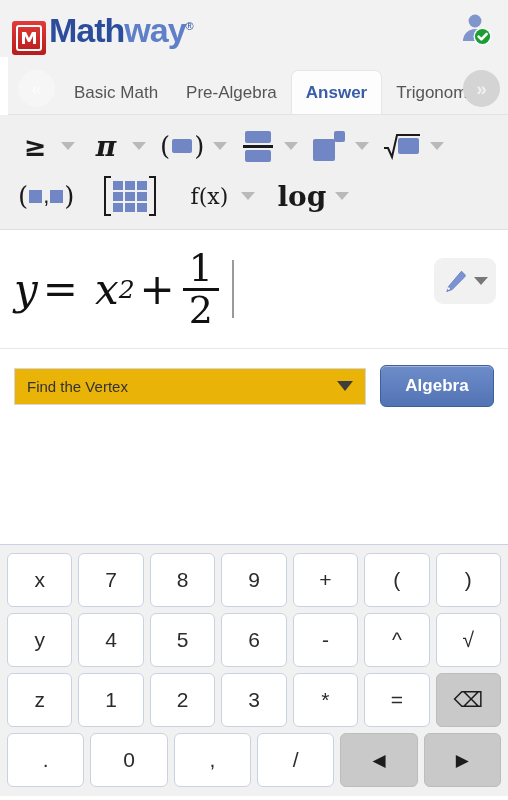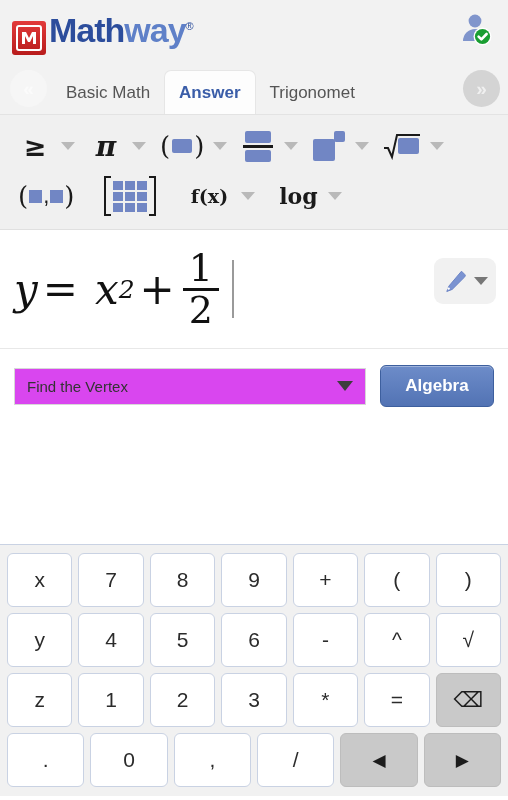--- a/index.html
+++ b/index.html
@@ -33,20 +33,21 @@
   .wm-b{color:#5f80c8;}
   .wm-tm{color:#2c4d9c;font-size:11px;vertical-align:super;font-weight:normal;}
   .avatar{position:relative;width:36px;height:36px;}
   .avatar svg{display:block;}
 
   
   .tabbar{
     position:relative;height:57px;background:#f2f2f2;
     display:flex;align-items:flex-start;
     border-bottom:1px solid #e3e3e3;
+    margin-left:8px;
   }
   .tabs-scroll{
     flex:1;display:flex;align-items:flex-end;height:100%;
     padding-left:52px;overflow:hidden;
   }
   .tab{
     font-size:17px;color:#555;
     padding:0 14px;height:42px;line-height:42px;
     white-space:nowrap;box-sizing:border-box;
   }
@@ -73,22 +74,22 @@
     min-width:34px;height:34px;color:#1a1a1a;
   }
   .caret{
     width:0;height:0;margin-left:9px;
     border-left:7px solid transparent;border-right:7px solid transparent;
     border-top:8px solid #b9b9b9;
   }
   .caret.dark{border-top-color:#777;}
   .sym-ge{font-size:27px;font-weight:bold;font-family:"DejaVu Sans",sans-serif;}
   .sym-pi{font-size:28px;font-style:italic;font-family:"DejaVu Serif",serif;font-weight:bold;}
-  .sym-fx{font-size:19px;font-weight:bold;font-family:"DejaVu Serif",serif;}
-  .sym-log{font-size:22px;font-weight:bold;font-family:"DejaVu Serif",serif;}
+  .sym-fx{font-size:22px;font-weight:normal;font-family:"DejaVu Serif",serif;}
+  .sym-log{font-size:28px;font-weight:bold;font-family:"DejaVu Serif",serif;}
   .bluebox{background:#7186c4;display:inline-block;}
   .paren{font-size:26px;color:#1a1a1a;font-family:"DejaVu Serif",serif;}
 
   
   .exprzone{
     position:relative;height:118px;background:#fff;
     border-bottom:1px solid #e8e8e8;
   }
   .expr{
     position:absolute;left:14px;top:0;height:118px;
@@ -111,21 +112,21 @@
   }
   .pencilbtn{
     position:absolute;right:12px;top:28px;
     width:62px;height:46px;border-radius:9px;background:#f1f1f1;
     display:flex;align-items:center;justify-content:center;gap:4px;
   }
 
   
   .probrow{display:flex;align-items:center;padding:16px 14px 0 14px;}
   .select{
-    flex:1;height:37px;border:1px solid #d7d7d7;background:#d946ef;
+    flex:1;height:37px;border:1px solid #d7d7d7;background:#eab308;
     display:flex;align-items:center;justify-content:space-between;
     padding:9px 12px;box-sizing:border-box;
     font-size:15px;color:#333;margin-right:14px;
   }
   .seltri{
     width:0;height:0;
     border-left:8px solid transparent;border-right:8px solid transparent;
     border-top:10px solid #3d3d3d;
   }
   .answerbtn{
@@ -181,20 +182,21 @@
       </svg>
     </div>
   </div>
 
   <div class="tabbar">
     <div class="navcircle nav-left">
       <span>«</span>
     </div>
     <div class="tabs-scroll">
       <div class="tab">Basic Math</div>
+      <div class="tab">Pre-Algebra</div>
       <div class="tab active">Answer</div>
       <div class="tab">Trigonomet</div>
     </div>
     <div class="navcircle nav-right">
       <span>»</span>
     </div>
   </div>
 
   <div class="toolbar">
     <div class="trow">

